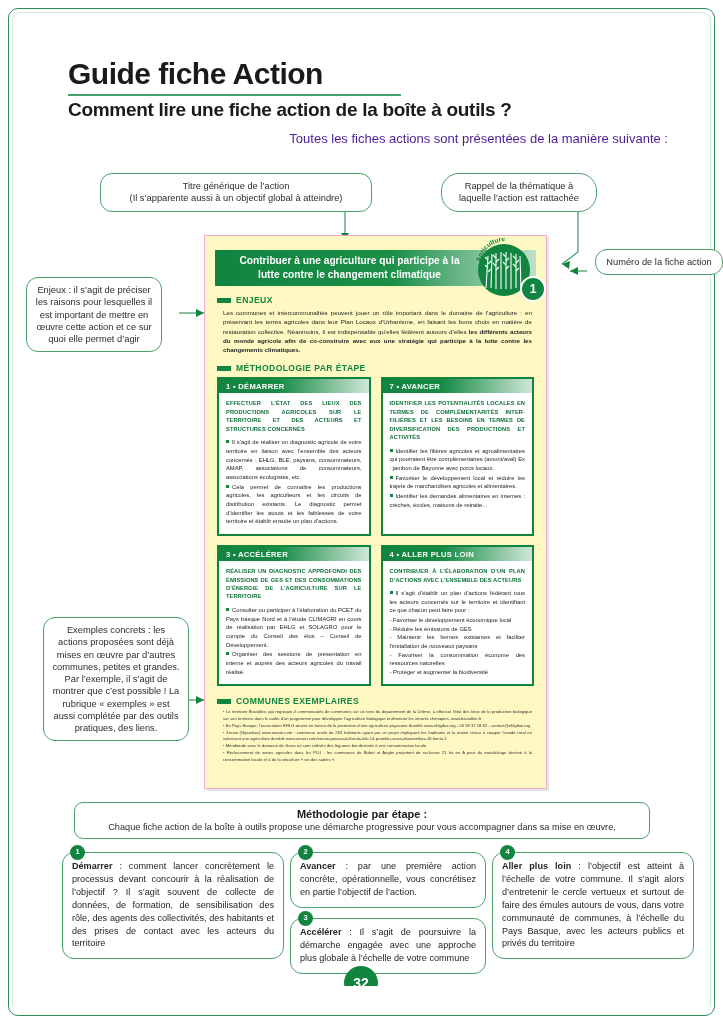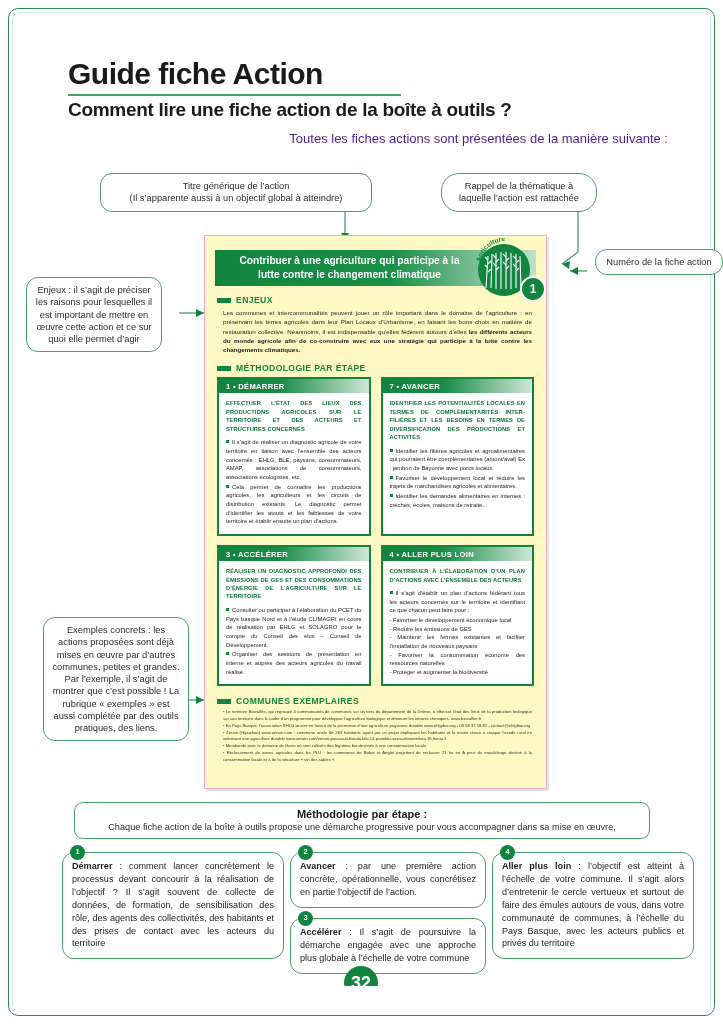--- a/index.html
+++ b/index.html
@@ -186,21 +186,21 @@
   #bcard-1 { left: 62px;  top: 852px; width: 222px; }
   #bcard-2 { left: 290px; top: 852px; width: 196px; }
   #bcard-3 { left: 290px; top: 918px; width: 196px; }
   #bcard-4 { left: 492px; top: 852px; width: 202px; }
 
   .pagenum {
     position: absolute; left: 344px; top: 966px;
     width: 34px; height: 34px; border-radius: 50%;
     background: #11853f; color: #fff;
     display: flex; align-items: center; justify-content: center;
-    font-size: 18px; font-weight: bold;
+    font-size: 14px; font-weight: bold;
   }
   .bottom-bar {
     position: absolute; left: 13px; top: 986px;
     width: 697px; height: 26px; background: #ffffff;
   }
 </style>
 </head>
 <body>
 
 <div class="page">

